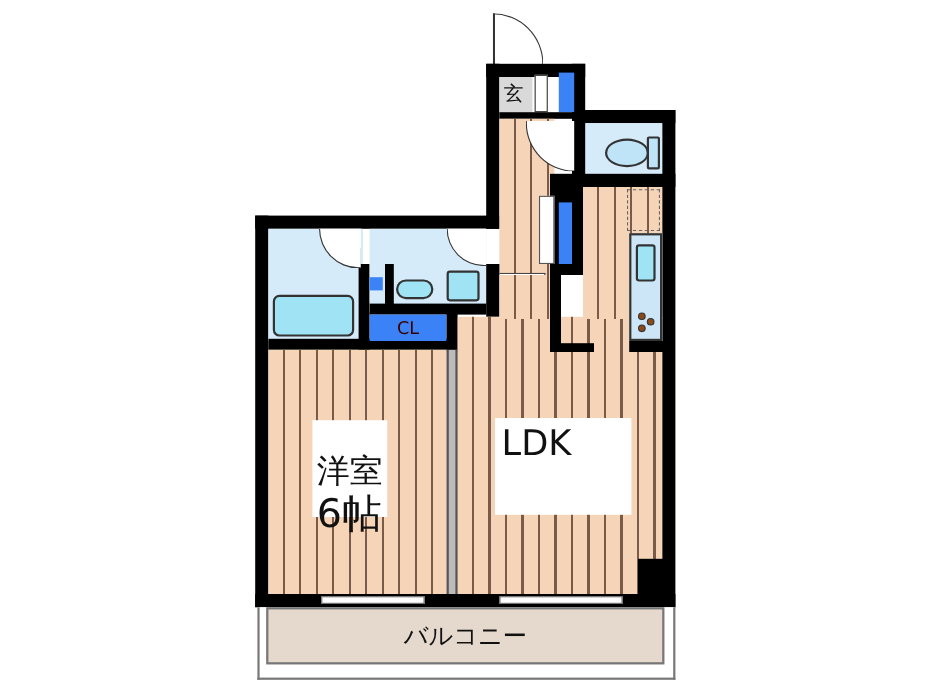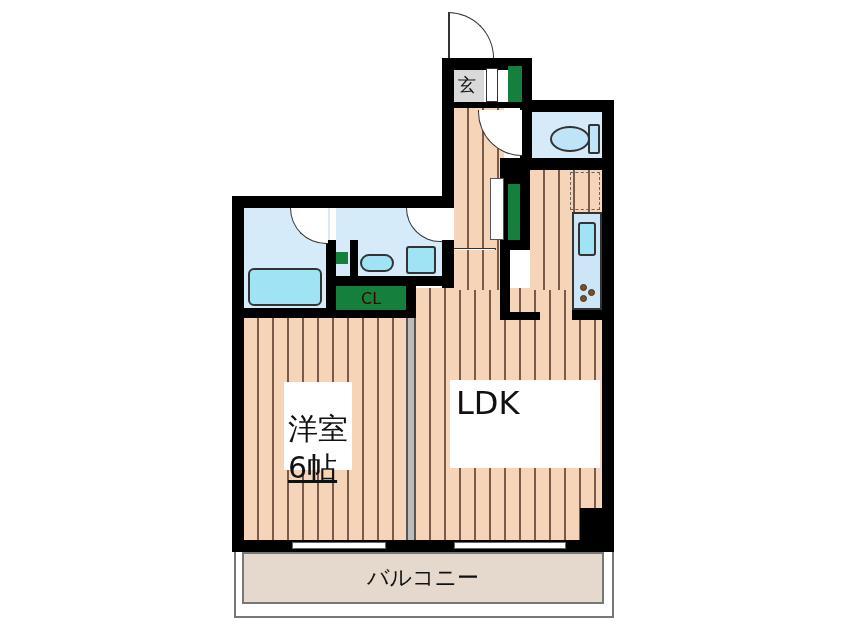--- a/index.html
+++ b/index.html
@@ -5,21 +5,21 @@
   html, body { margin:0; padding:0; background:#ffffff; }
   body { width:846px; height:634px; position:relative; overflow:hidden; font-family:"DejaVu Sans", sans-serif; }
   .abs { position:absolute; box-sizing:border-box; }
   .wall { background:#000; }
   .floor {
     background-color:#f5d4b8;
     background-image: repeating-linear-gradient(90deg, transparent 0px, transparent 13px, #7a5a48 13px, #7a5a48 15px);
   }
   .wet { background:#d6ebfa; }
   .tile { background:#d9d9d9; }
-  .red { background:#15803d; }
+  .red { background:#3b82f6; }
   .fixture { background:#9fe3f5; border:2px solid #333; border-radius:6px; }
   .door-arc { background:#fff; border:1.5px solid #333; }
   .white { background:#fff; }
   .label-box { background:#fff; color:#111; font-family:"DejaVu Sans", sans-serif; }
   .balcony { background:#e5d9cd; border:2px solid #777; }
 </style>
 </head>
 <body>
 
 <div class="abs" style="left:0;top:0;width:846px;height:634px;">
@@ -73,40 +73,40 @@
 
   <div class="abs wall" style="left:244px;top:308px;width:170px;height:10px;"></div>
   <div class="abs red" style="left:336px;top:286px;width:70px;height:24px;display:flex;align-items:center;justify-content:center;">
     <span style="font-size:16px;color:#3a0000;">CL</span>
   </div>
   <div class="abs wall" style="left:406px;top:284px;width:10px;height:36px;"></div>
 
   <div class="abs floor" style="left:244px;top:318px;width:162px;height:222px;"></div>
   <div class="abs label-box" style="left:284px;top:382px;width:68px;height:88px;padding:4px 0 0 4px;">
     <div style="font-size:30px;line-height:38px;margin-top:24px;">洋室</div>
-    <div style="font-size:30px;line-height:40px;text-decoration:underline;">6帖</div>
+    <div style="font-size:36px;line-height:40px;">6帖</div>
   </div>
 
   <div class="abs" style="left:406px;top:318px;width:10px;height:222px;background:#bbb;border-left:2px solid #555;border-right:2px solid #555;"></div>
 
   <div class="abs floor" style="left:416px;top:288px;width:186px;height:252px;"></div>
   <div class="abs floor" style="left:530px;top:170px;width:72px;height:120px;"></div>
   <div class="abs floor" style="left:454px;top:250px;width:48px;height:40px;"></div>
   <div class="abs wall" style="left:500px;top:250px;width:10px;height:70px;"></div>
   <div class="abs wall" style="left:500px;top:312px;width:40px;height:8px;"></div>
 
   <div class="abs" style="left:570px;top:172px;width:30px;height:38px;border:1.5px dashed #666;"></div>
   <div class="abs wet" style="left:572px;top:212px;width:30px;height:98px;border:2px solid #333;background:#cde6f7;"></div>
   <div class="abs fixture" style="left:578px;top:222px;width:18px;height:34px;border-radius:3px;"></div>
   <div class="abs" style="left:580px;top:284px;width:7px;height:7px;border-radius:50%;background:#8b4a1a;border:1px solid #333;"></div>
   <div class="abs" style="left:588px;top:289px;width:7px;height:7px;border-radius:50%;background:#8b4a1a;border:1px solid #333;"></div>
   <div class="abs" style="left:580px;top:295px;width:7px;height:7px;border-radius:50%;background:#8b4a1a;border:1px solid #333;"></div>
   <div class="abs wall" style="left:572px;top:310px;width:32px;height:10px;"></div>
 
-  <div class="abs label-box" style="left:450px;top:380px;width:150px;height:88px;padding:4px 0 0 6px;">
+  <div class="abs label-box" style="left:450px;top:380px;width:124px;height:88px;padding:4px 0 0 6px;">
     <div style="font-size:32px;line-height:38px;">LDK</div>
   </div>
 
   <div class="abs wall" style="left:580px;top:508px;width:24px;height:36px;"></div>
 
   <div class="abs white" style="left:292px;top:542px;width:94px;height:7px;border:1px solid #666;"></div>
   <div class="abs white" style="left:454px;top:542px;width:112px;height:7px;border:1px solid #666;"></div>
 
   <div class="abs" style="left:234px;top:552px;width:380px;height:66px;border:2px solid #777;border-top:none;background:#fff;"></div>
   <div class="abs balcony" style="left:242px;top:552px;width:362px;height:52px;display:flex;align-items:center;justify-content:center;">

